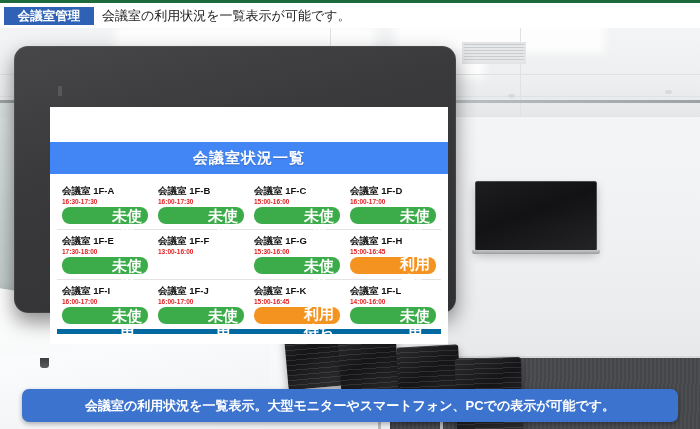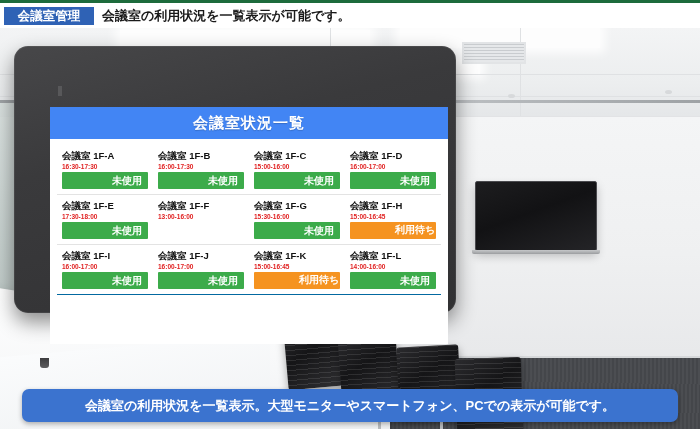--- a/index.html
+++ b/index.html
@@ -114,21 +114,21 @@
     background:#2f62b5;
     color:#ffffff;
     font-size:12.5px; font-weight:bold;
     display:flex; align-items:center; justify-content:center;
     letter-spacing:0px;
     font-family:Liberation Mono, monospace;
   }
   .header-text{
     position:absolute; left:102px; top:4px; height:18px;
     display:flex; align-items:center;
-    font-size:13px; font-weight:bold; color:#1a1a1a;
+    font-size:13px; font-weight:normal; color:#1a1a1a;
   }
 
   
   .monitor{
     position:absolute; left:14px; top:46px; width:442px; height:267px;
     background:linear-gradient(165deg,#474749 0%,#3a3a3c 35%,#313133 100%);
     border-radius:14px;
     box-shadow:0 9px 20px rgba(0,0,0,0.45), 0 0 0 1px rgba(255,255,255,0.07) inset;
   }
   .monitor-stem{
@@ -146,48 +146,49 @@
   }
 
   
   .panel-title{
     height:32px; width:100%;
     background:#4285f4;
     color:#ffffff;
     display:flex; align-items:center; justify-content:center;
     font-size:15px; font-weight:bold; letter-spacing:1px;
     text-shadow:0 1px 1px rgba(0,0,0,0.18);
+    margin-top:35px;
   }
 
   
   .grid-wrap{ padding:10px 7px 0 7px; }
   .room-row{
     display:flex;
     border-bottom:1px solid #e3e3e3;
     padding-bottom:5px;
     margin-bottom:4px;
   }
-  .room-row:last-child{ border-bottom:1px solid #0369a1; }
+  .room-row:last-child{ border-bottom:5px solid #0369a1; }
   .room-cell{
     width:25%;
     padding:0 5px;
   }
   .room-name{
     font-size:9.5px; font-weight:bold; color:#111111;
     line-height:13px; white-space:nowrap;
   }
   .room-time{
     font-size:6.5px; color:#e02020; font-weight:bold;
     line-height:9px; margin-bottom:1px; white-space:nowrap;
   }
   .room-status{
     display:block; width:100%; height:17px; line-height:17px;
     text-align:center; color:#ffffff;
-    font-size:10px; font-weight:bold;
-    border-radius:1px;
+    font-size:15px; font-weight:bold;
+    border-radius:8px;
     padding-left:44px;
   }
   .st-free{ background:#3cab4a; }
   .st-inuse{ background:#d8000c; }
   .st-wait{ background:#f59320;font-family:Liberation Mono, monospace; }
 
   
   .banner{
     position:absolute; left:22px; top:377px; width:656px; height:33px;
     background:#3b73cf;

